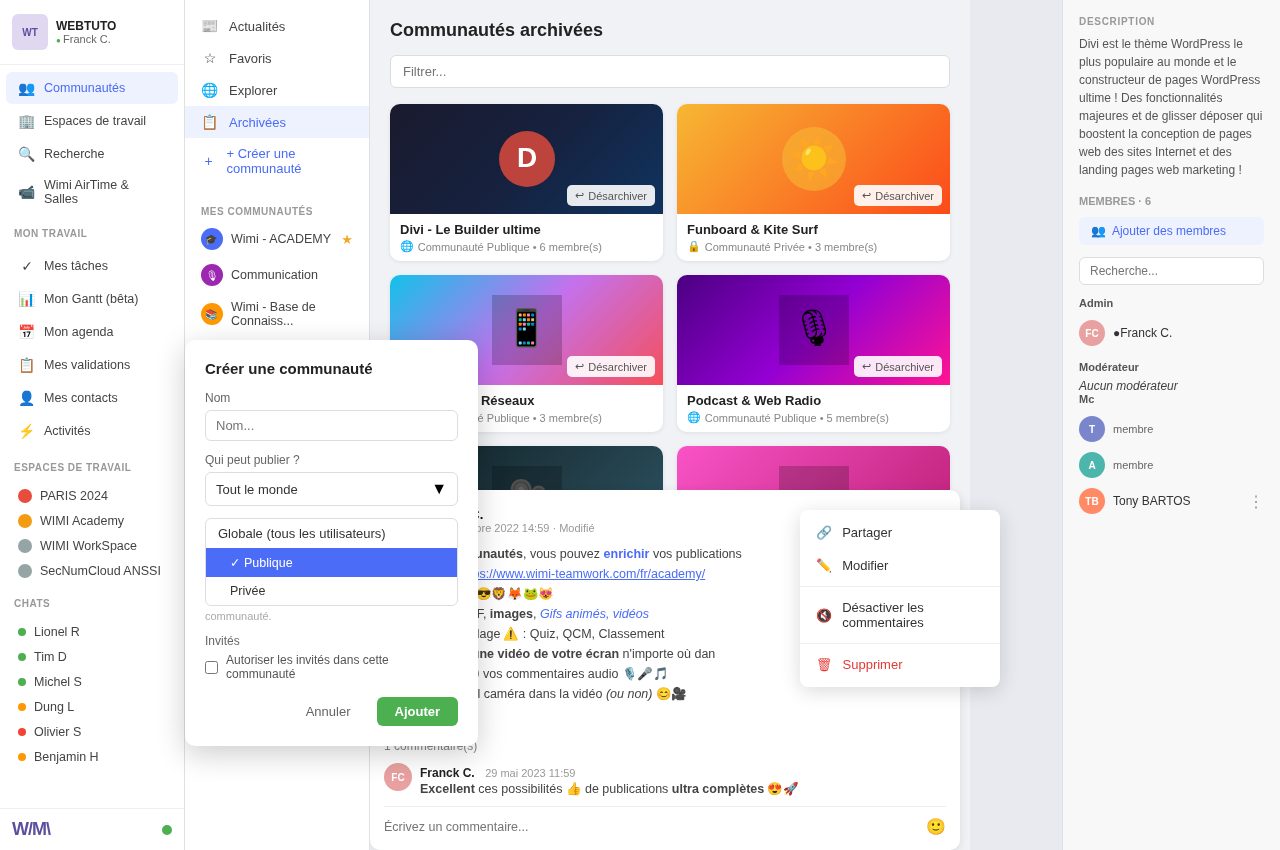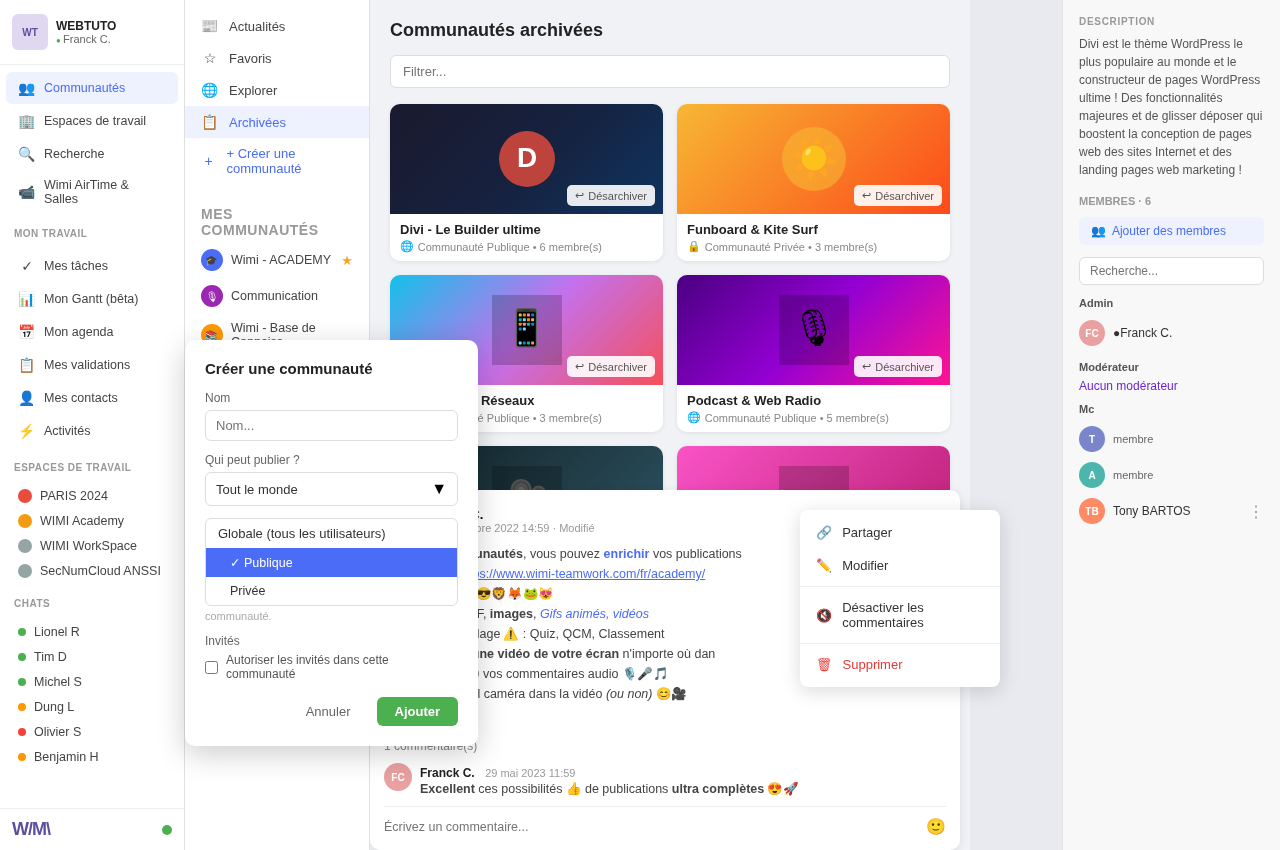--- a/index.html
+++ b/index.html
@@ -107,21 +107,21 @@
     }
     .submenu-item {
       display: flex; align-items: center;
       padding: 8px 16px; font-size: 13px; color: #444;
       cursor: pointer;
     }
     .submenu-item.active { background: #eef2ff; color: #4a6cf7; }
     .submenu-icon { margin-right: 10px; font-size: 14px; width: 18px; text-align: center; }
     .submenu-section { margin-top: 16px; }
     .submenu-section-label {
-      font-size: 14px; font-weight: 600; color: #999;
+      font-size: 10px; font-weight: 600; color: #999;
       padding: 6px 16px 4px;
       text-transform: uppercase; letter-spacing: 0.5px; margin-top: 8px;
     }
     .submenu-community-item {
       display: flex; align-items: center;
       padding: 7px 16px; font-size: 12.5px; color: #444; cursor: pointer;
     }
     .community-dot {
       width: 22px; height: 22px; border-radius: 50%;
       margin-right: 8px; flex-shrink: 0;
@@ -215,21 +215,21 @@
     .member-item {
       display: flex; align-items: center;
       padding: 5px 0; font-size: 12px; color: #333;
     }
     .member-avatar {
       width: 26px; height: 26px; border-radius: 50%;
       margin-right: 8px; flex-shrink: 0;
       display: flex; align-items: center; justify-content: center;
       font-size: 10px; font-weight: 600; color: #fff;
     }
-    .no-moderator { font-size: 12px; color: #6d28d9; margin-bottom: 10px; }
+    .no-moderator { font-size: 12px; color: #404040; font-style: italic; }
     .member-more-btn {
       margin-left: auto; background: none; border: none;
       cursor: pointer; color: #999; font-size: 16px;
     }
     .modal {
       position: absolute;
       left: 185px; top: 340px;
       width: 293px;
       background: #fff;
       border-radius: 10px;

